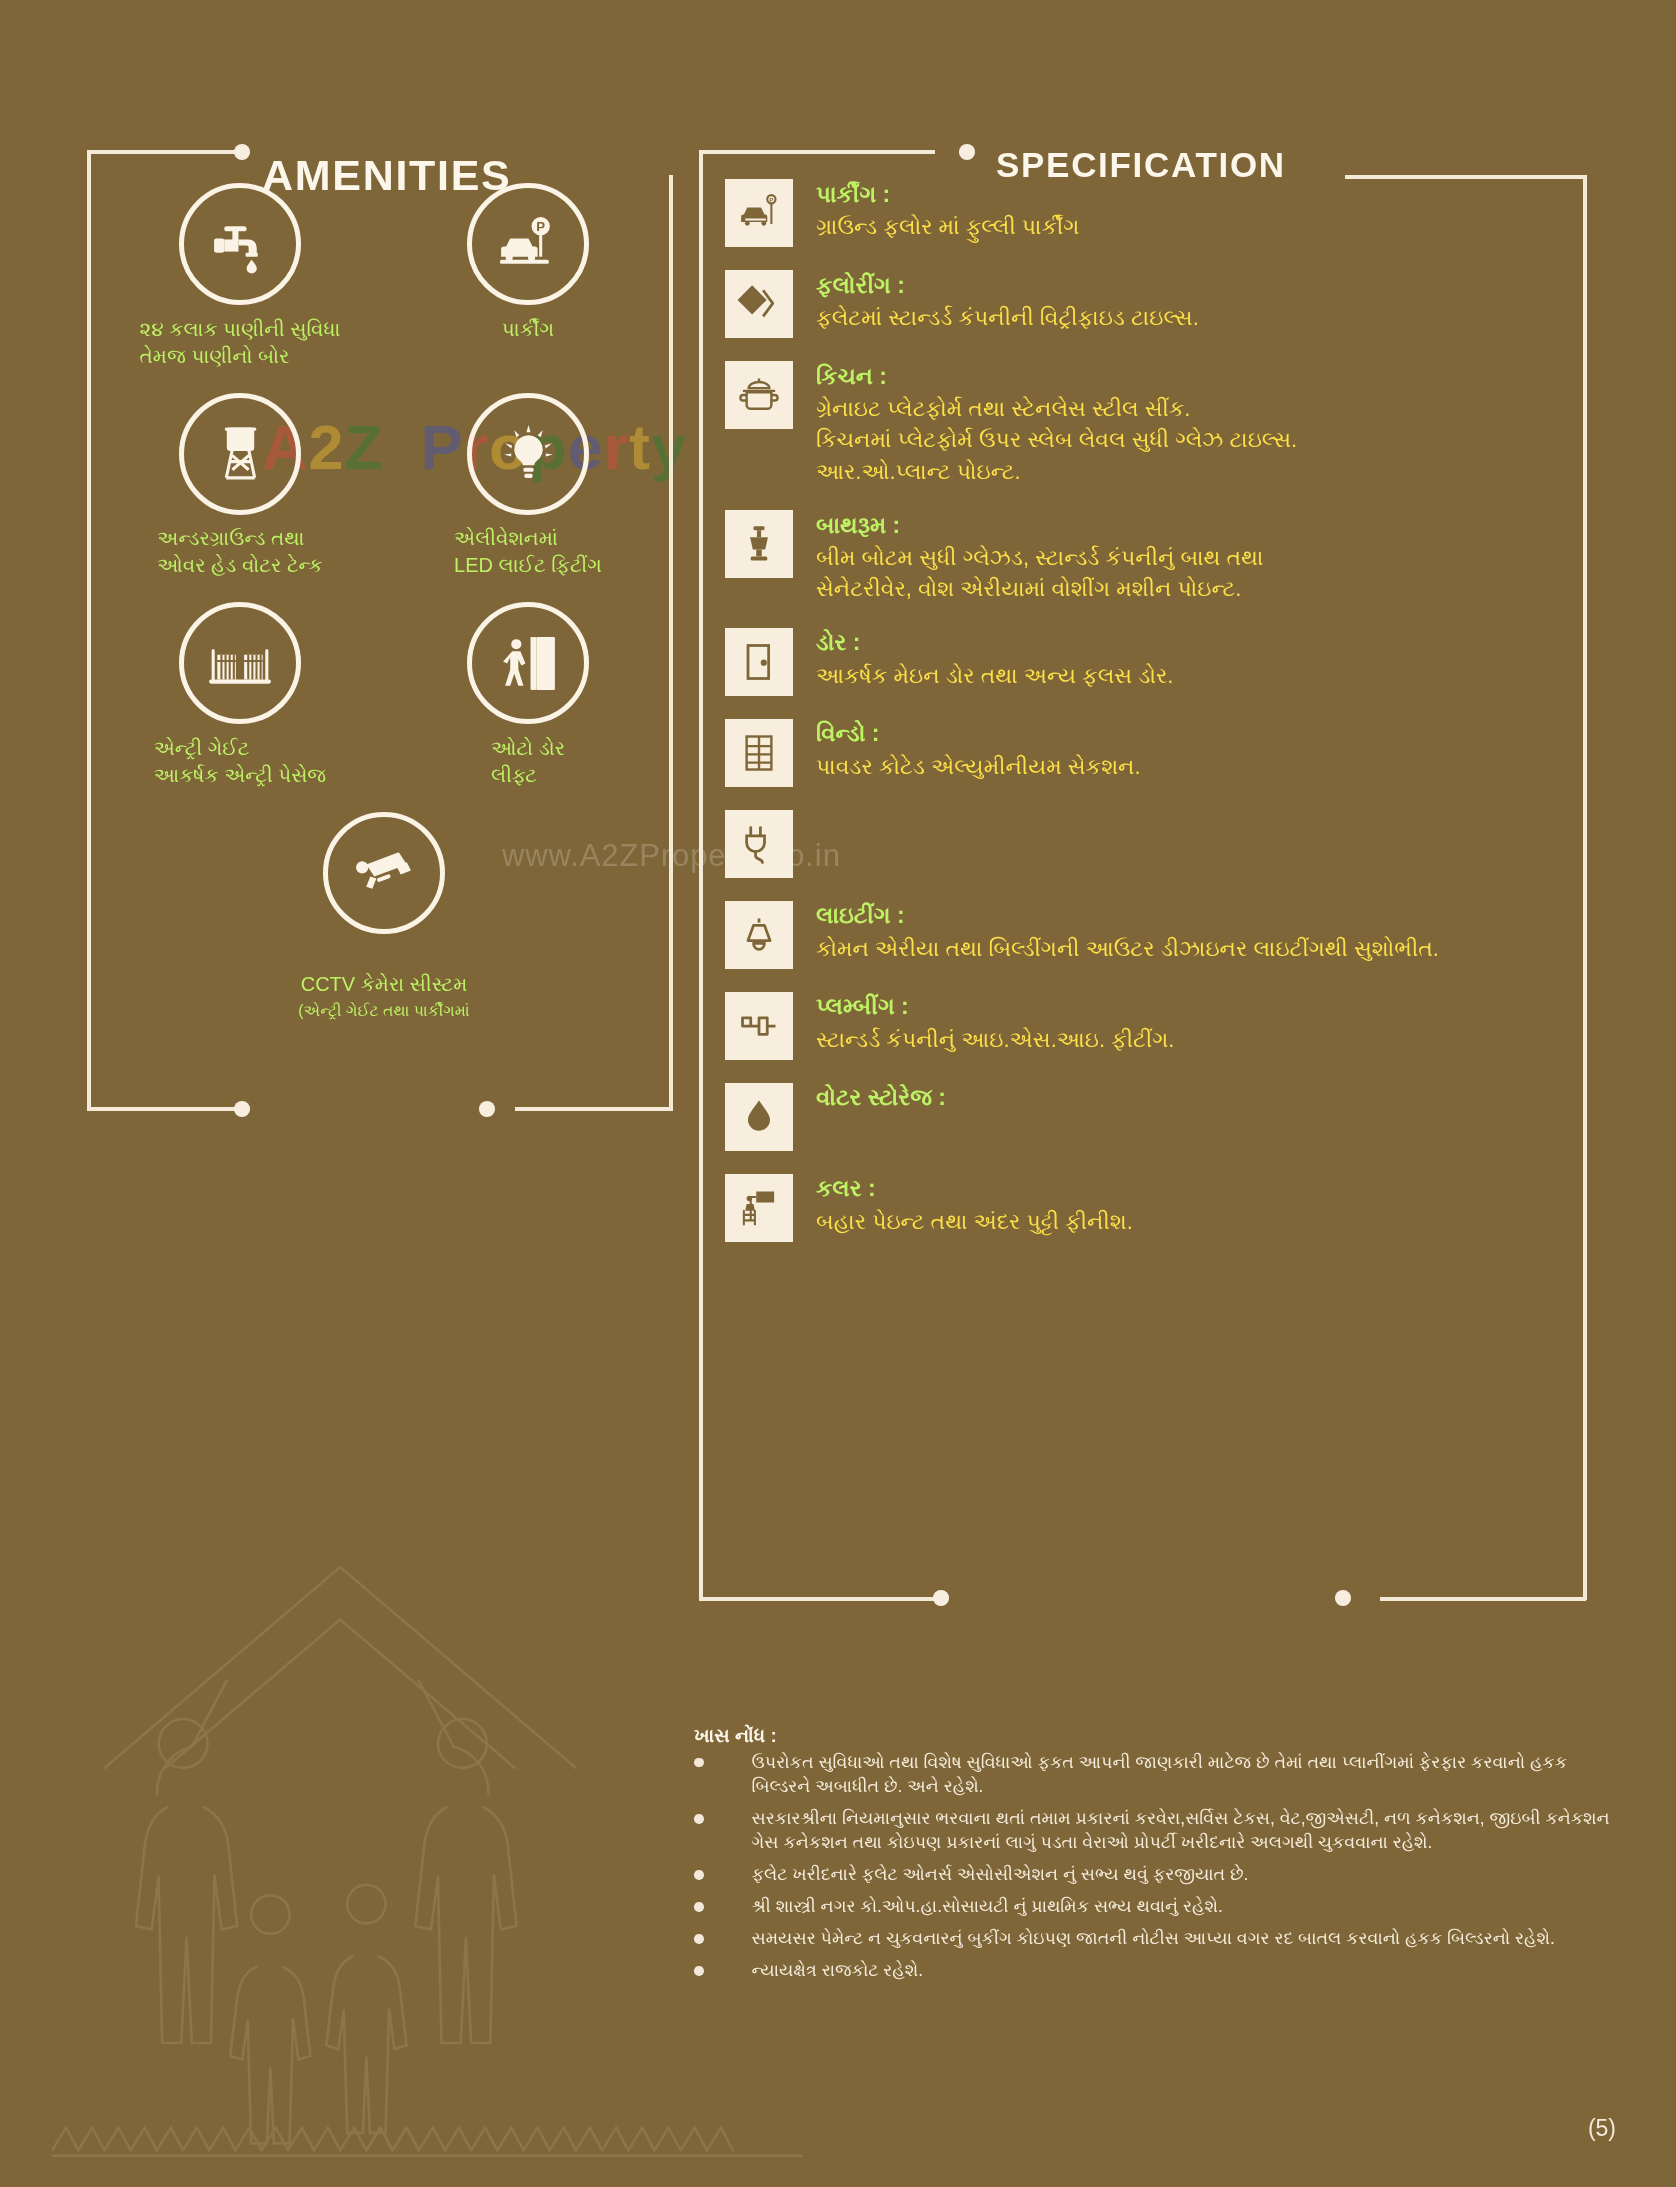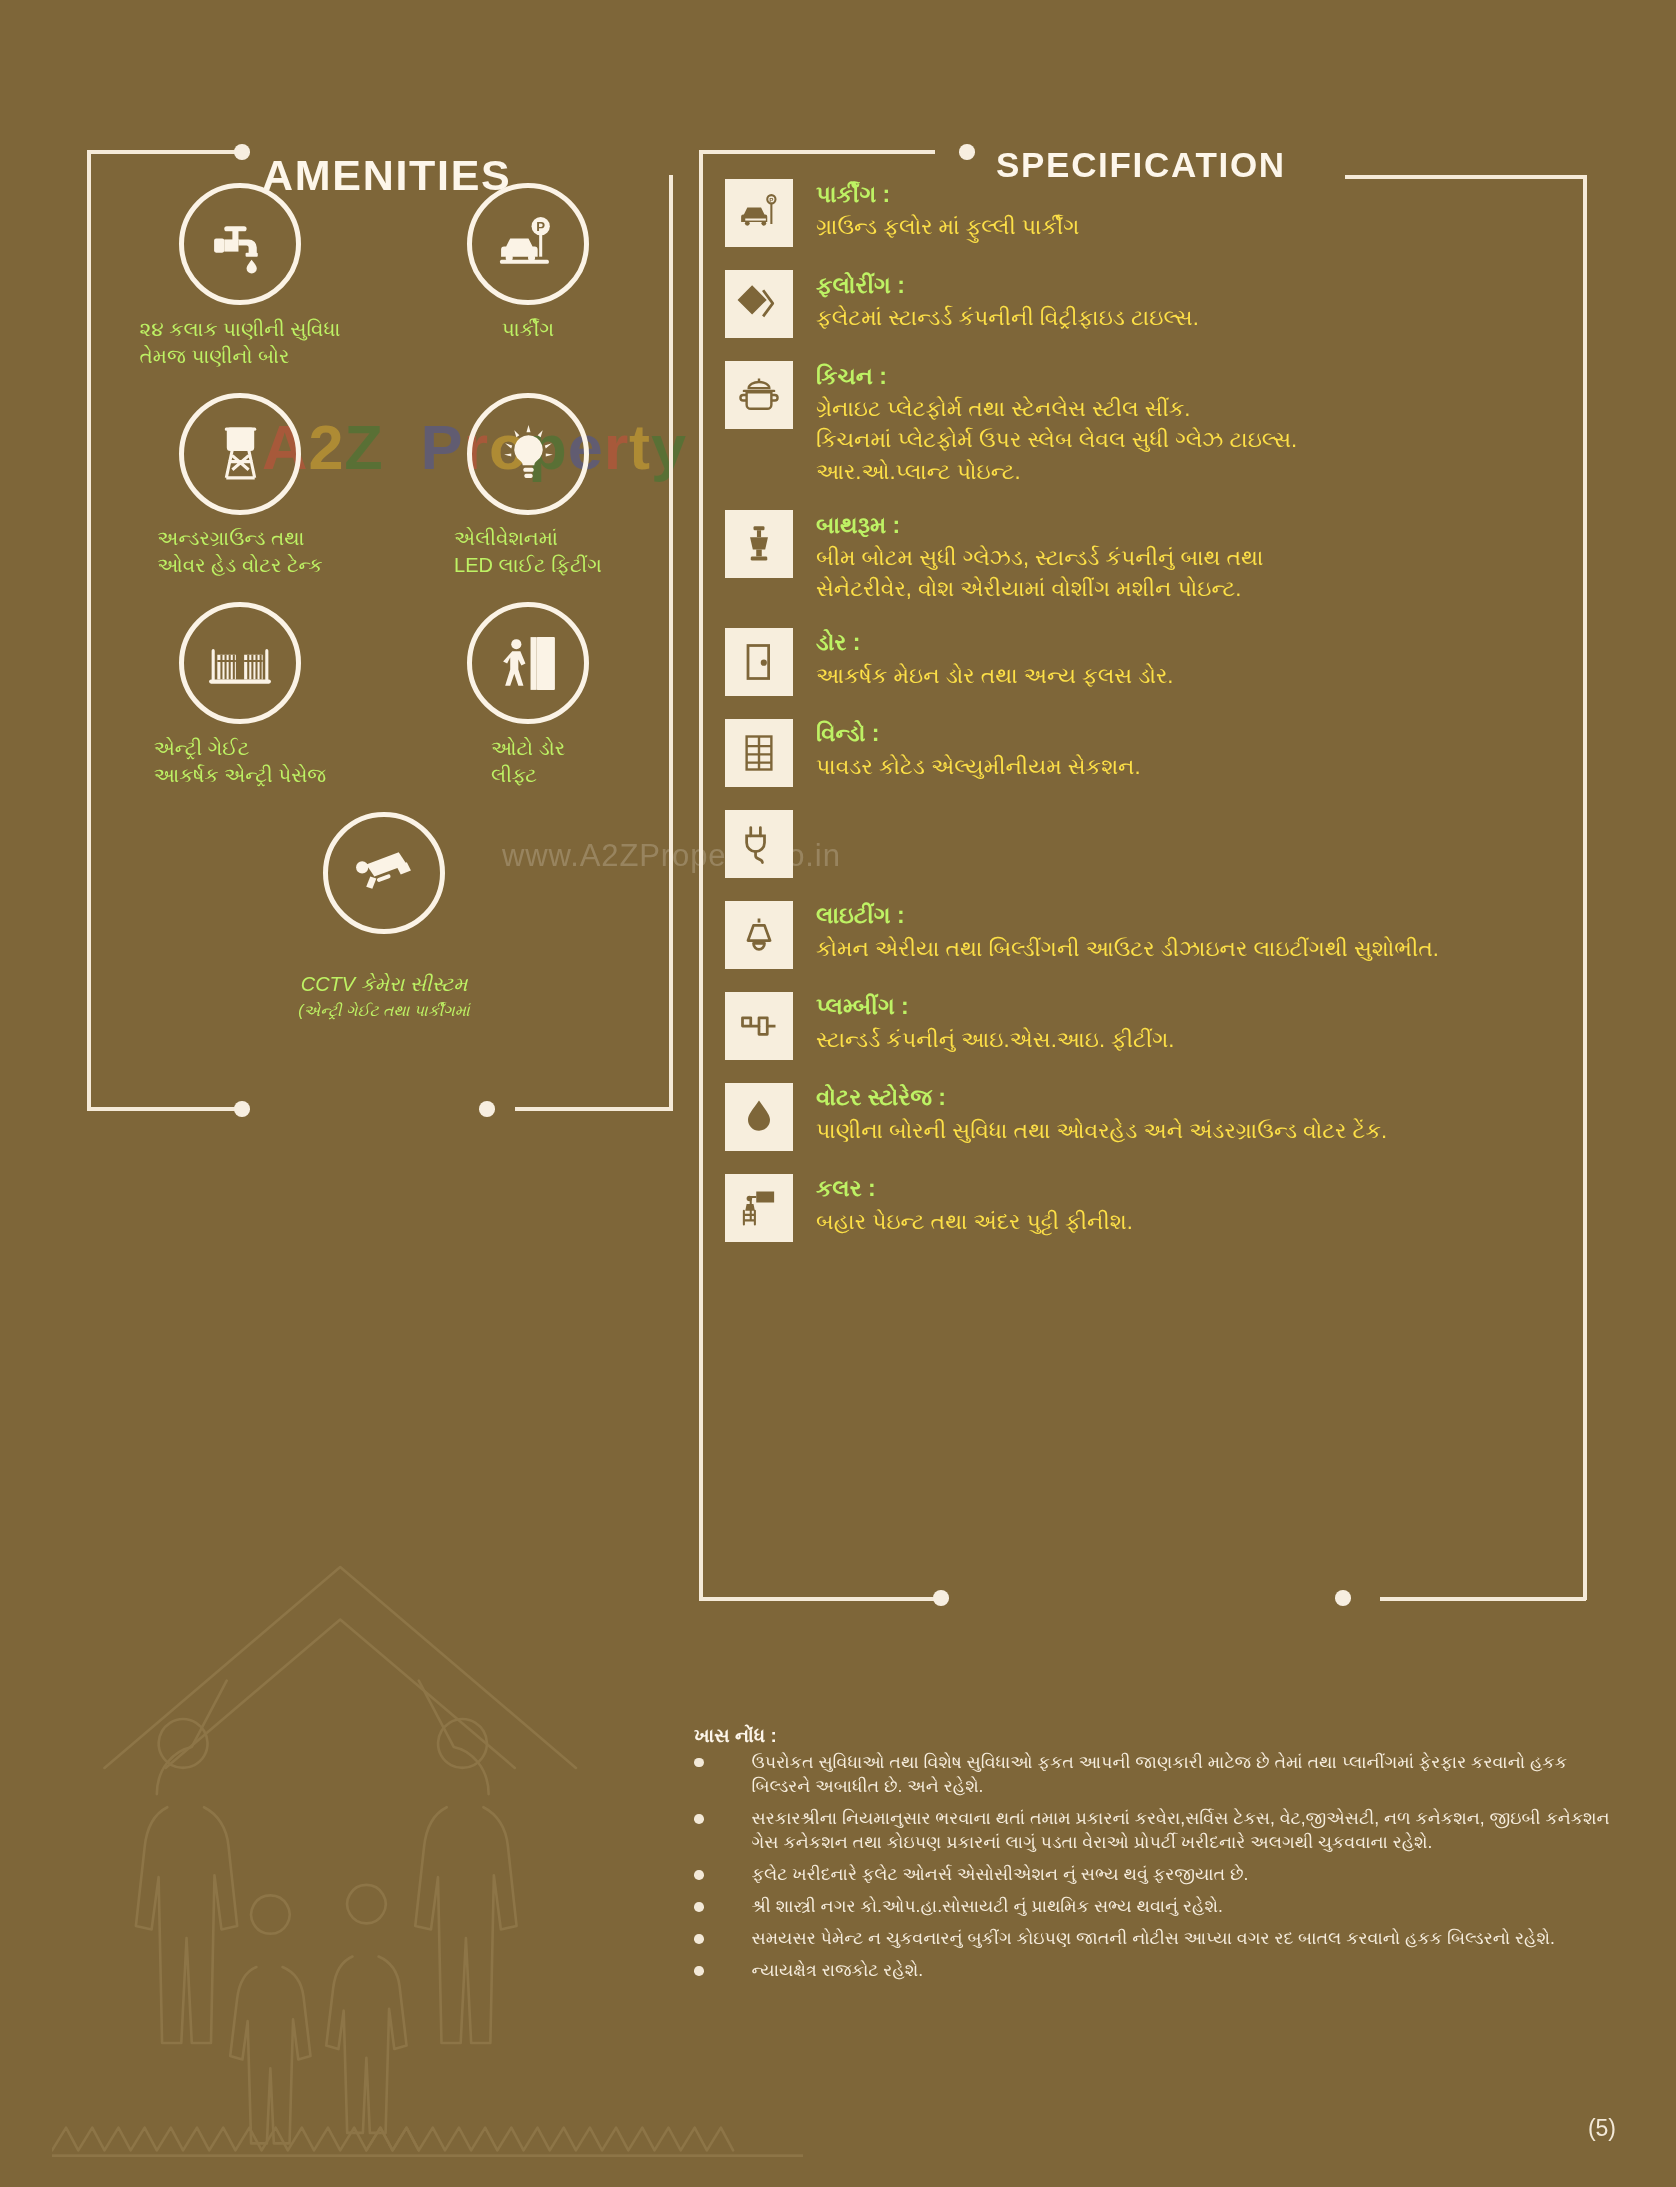--- a/index.html
+++ b/index.html
@@ -205,21 +205,21 @@
             <circle cx="20" cy="13" r="5"></circle>
             <path d="M16 20h8l5 12-4 2-3-6v10l5 16h-5l-4-12-4 12H9l5-16V26l-3 6-4-2z"></path>
           </svg>
         </div>
         <div class="amen-label">ઓટો ડોર
 લીફ્ટ</div>
       </div>
     </div>
 
     <div class="amen-row" style="justify-content:center;">
-      <div class="amen-cell" style="width:576px;font-style:italic;">
+      <div class="amen-cell" style="width:576px;">
         <div class="amen-ring">
           <svg width="65" height="65" viewBox="0 0 64 64" fill="#fbf3e6">
             <path d="M14 24l32-12 8 12-32 12z"></path>
             <path d="M44 26l10-4 4 8-10 4z"></path>
             <circle cx="10" cy="27" r="6"></circle>
             <path d="M18 36l6 2-4 10-6-2z"></path>
             <rect x="24" y="38" width="14" height="4" rx="2" transform="rotate(-20 24 38)"></rect>
           </svg>
         </div>
         <div class="amen-label" style="margin-bottom:1.7px;">
@@ -363,21 +363,20 @@
     </div>
 
     <div class="spec-item">
       <div class="spec-icon">
         <svg width="44" height="44" viewBox="0 0 64 64" fill="#7e6639">
           <path d="M32 8c10 14 16 21 16 28a16 16 0 0 1-32 0c0-7 6-14 16-28z"></path>
         </svg>
       </div>
       <div class="spec-text">
         <div class="spec-head">વોટર સ્ટોરેજ :</div>
-        <div class="spec-desc">પાણીના બોરની સુવિધા તથા ઓવરહેડ અને અંડરગ્રાઉન્ડ વોટર ટેંક.</div>
       </div>
     </div>
 
     <div class="spec-item">
       <div class="spec-icon">
         <svg width="44" height="44" viewBox="0 0 64 64" fill="none" stroke="#7e6639" stroke-width="3">
           <rect x="28" y="8" width="26" height="16" fill="#7e6639" stroke="none"></rect>
           <path d="M28 16H20v34"></path>
           <circle cx="18" cy="18" r="4" fill="#7e6639" stroke="none"></circle>
           <path d="M14 26h10l2 10h-14z" fill="#7e6639" stroke="none"></path>

